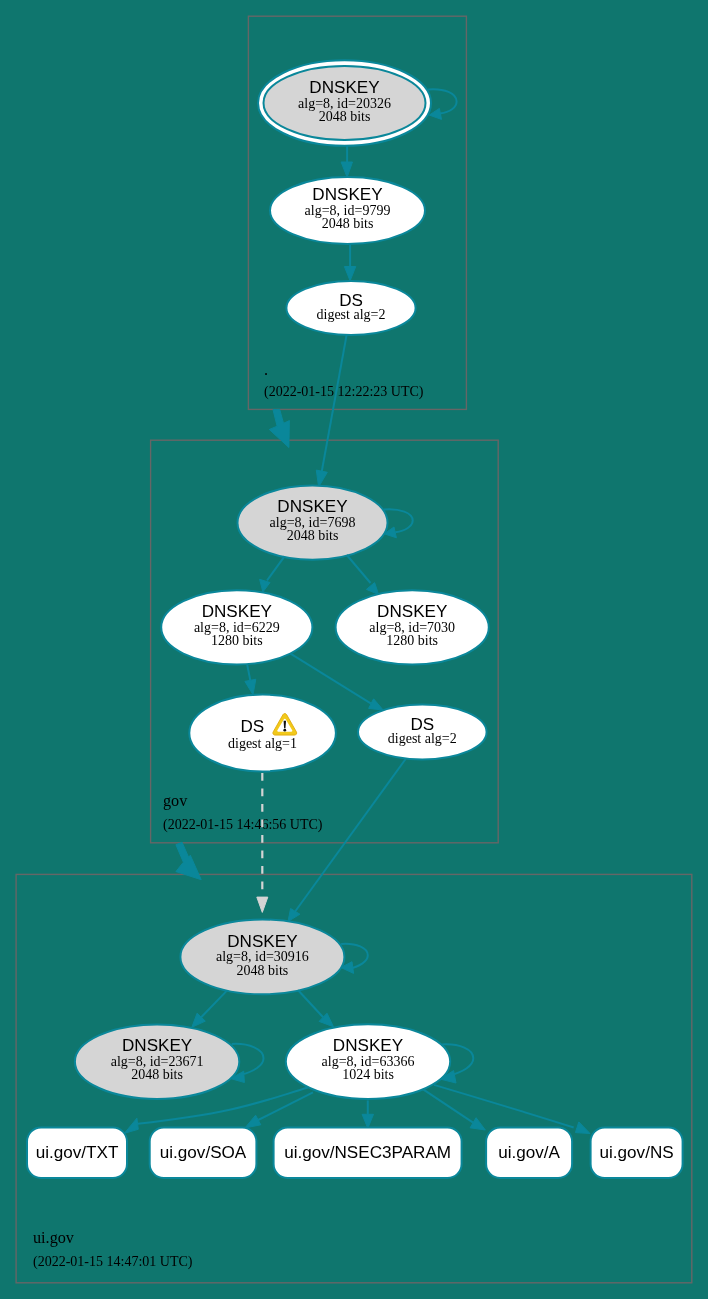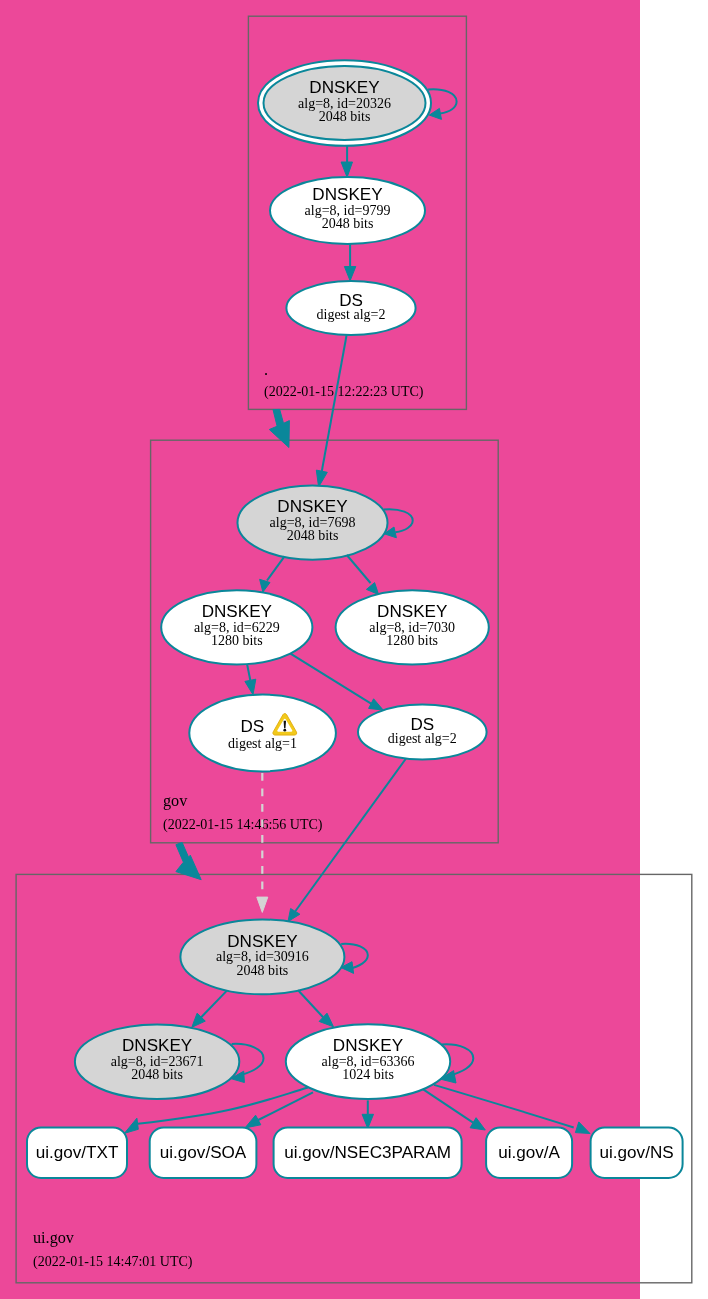--- a/index.html
+++ b/index.html
@@ -1,18 +1,18 @@
 <!DOCTYPE html>
 <html><head>
 <meta charset="utf-8">
 <title>DNSSEC authentication chain</title>
 <style>
   html,body{margin:0;padding:0;background:#ffffff;}
   body{width:708px;height:1299px;overflow:hidden;font-family:"Liberation Sans",sans-serif;}
-  #stage{position:relative;width:640px;height:1299px;background:#ec4899;will-change:transform;}
+  #stage{position:relative;width:708px;height:1299px;background:#0f766e;will-change:transform;}
   svg{display:block;}
   .aa{will-change:transform;}
   .zbox{fill:none;stroke:#666666;stroke-width:1.4;}
   .edge{fill:none;stroke:#0a879a;stroke-width:2;}
   .ahead{fill:#0a879a;stroke:#0a879a;stroke-width:1;stroke-linejoin:miter;}
   .node{stroke:#0a879a;stroke-width:2;}
   .gf{fill:#d5d5d5;}
   .wf{fill:#ffffff;}
   .ts{font-family:"Liberation Sans",sans-serif;fill:#000000;font-size:17.1px;text-anchor:middle;}
   .tr{font-family:"Liberation Serif",serif;fill:#000000;font-size:14px;text-anchor:middle;}

